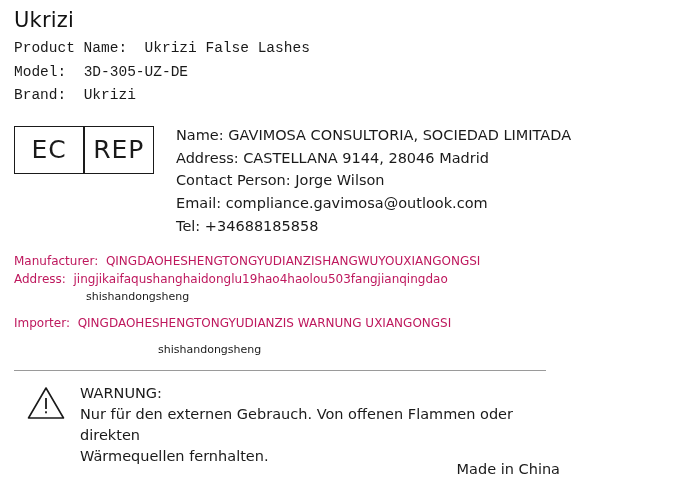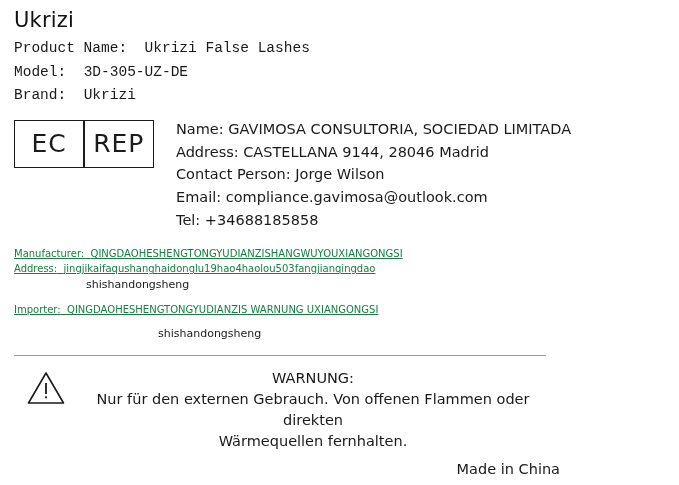--- a/index.html
+++ b/index.html
@@ -40,21 +40,21 @@
   .spec-label {
     display: inline;
   }
   .spec-value {
     display: inline;
   }
   
   .ecrep-row {
     display: flex;
     align-items: flex-start;
-    margin-top: 10px;
+    margin-top: 16px;
   }
   .ecrep-box {
     border: 1.4px solid #1a1a1a;
     width: 138px;
     height: 46px;
     display: flex;
     align-items: stretch;
     margin-top: 2px;
     flex: 0 0 auto;
   }
@@ -79,25 +79,24 @@
     color: #1a1a1a;
   }
   .ecrep-details div {
     white-space: pre;
   }
   
   .mfg-block {
     margin-top: 14px;
   }
   .mfg-line {
-    font-size: 10px;
+    font-size: 12px;
     line-height: 1.52;
-    color: #15803d;
-    white-space: pre;
-    text-decoration: underline;
+    color: #be185d;
+    white-space: pre;
   }
   .mfg-cont {
     font-size: 11px;
     line-height: 1.52;
     color: #1a1a1a;
     padding-left: 72px;
     white-space: pre;
   }
   .gap-sm { height: 9px; }
   .imp-cont {
@@ -107,21 +106,20 @@
     border: none;
     border-top: 1px solid #9a9a9a;
     margin: 12px 0 0 0;
   }
   
   .warn-row {
     display: flex;
     align-items: flex-start;
     margin-top: 12px;
     padding-left: 12px;
-    text-align: center;
   }
   .warn-icon {
     flex: 0 0 auto;
     margin-top: 2px;
   }
   .warn-text {
     margin-left: 14px;
     font-size: 14.5px;
     line-height: 1.45;
     color: #1a1a1a;

